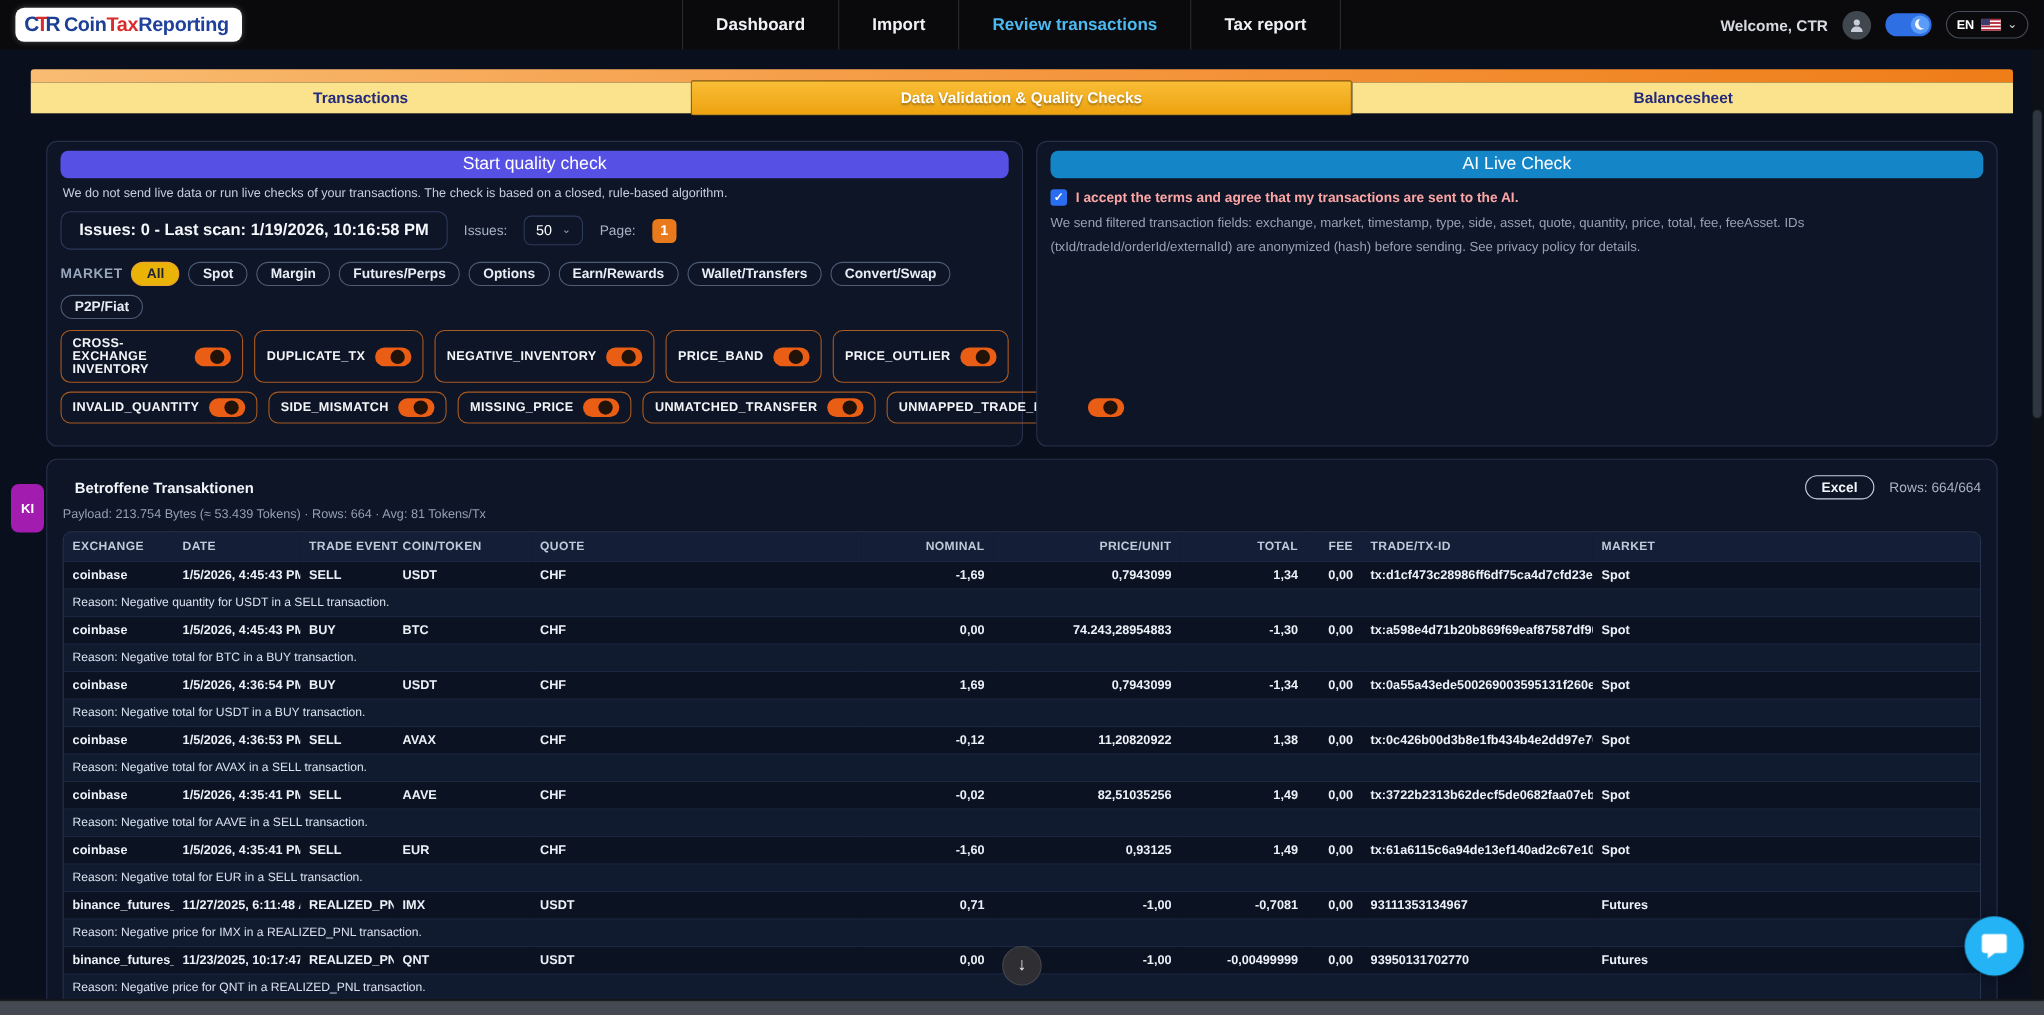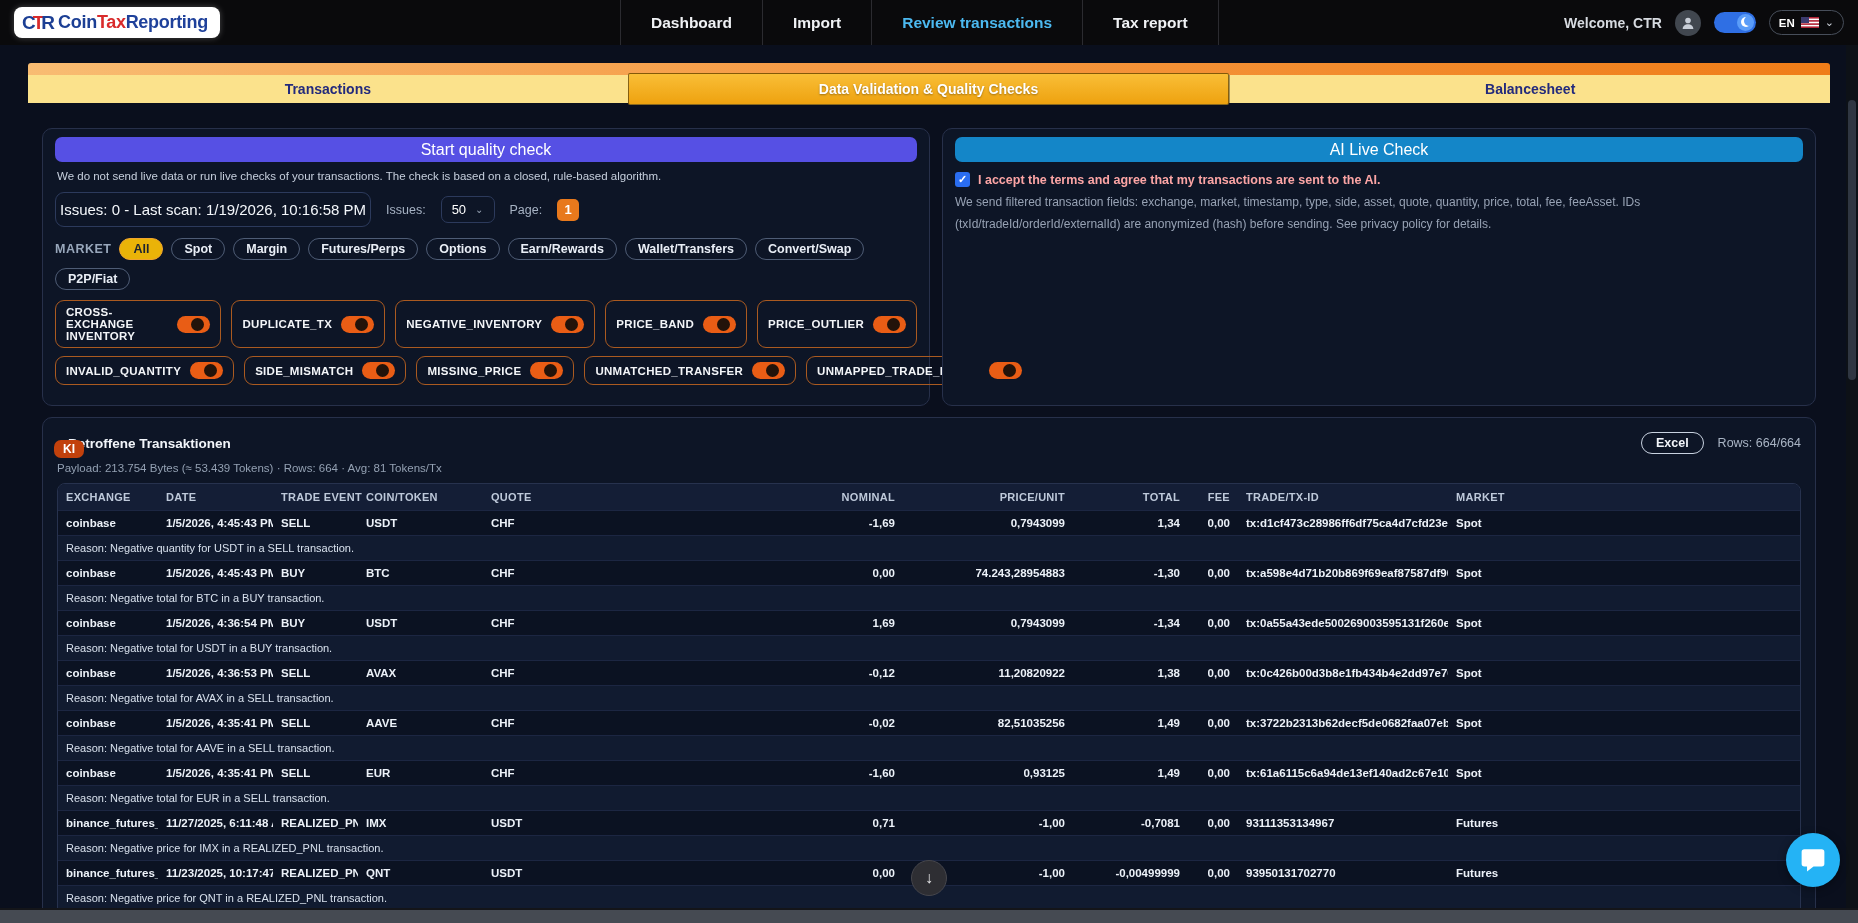--- a/index.html
+++ b/index.html
@@ -55,22 +55,22 @@
 
   .btn-big { width:100%; height:25px; border:none; border-radius:7px; color:#fff;
     font-size:16px; font-weight:500; display:flex; align-items:center; justify-content:center;
     cursor:pointer; font-family:inherit; }
   .btn-purple { background:#5650e4; }
   .btn-blue { background:#1486c8; margin-bottom:4px; }
 
   .note { font-size:11.5px; color:#c6cfdd; margin:8px 2px 10px; }
 
   .issues-row { display:flex; align-items:center; gap:15px; margin-bottom:11px; }
-  .issues-box { border:1px solid #2c3a5c; border-radius:9px; padding:8px 4px;
-    font-size:15px; color:#f4f7fb; font-weight:400; }
+  .issues-box { border:1px solid #2c3a5c; border-radius:9px; padding:8px 16px;
+    font-size:15px; color:#f4f7fb; font-weight:700; }
   .small-label { font-size:12.5px; color:#a7b3c4; }
   .select-box { border:1px solid #2c3a5c; border-radius:7px; padding:5px 10px; display:flex;
     align-items:center; gap:9px; color:#fff; font-size:13px; cursor:pointer; background:#0d1526; }
   .select-chevron { color:#97a3b4; font-size:10px; line-height:1; }
   .page-badge { width:22px; height:22px; border-radius:5px; background:#e8791c; color:#fff;
     font-weight:700; font-size:13px; display:flex; align-items:center; justify-content:center; cursor:pointer; }
 
   .market-row { display:flex; align-items:center; gap:8px; flex-wrap:wrap; margin-bottom:10px; }
   .market-label { font-size:12.5px; font-weight:700; color:#98a7bb; letter-spacing:.5px; }
   .market-chip { border:1px solid #4e5c75; border-radius:999px; padding:3px 12px;
@@ -105,23 +105,23 @@
   .table-wrap { border:1px solid #27324e; border-radius:8px; overflow:hidden; }
   table.tx-table { width:100%; border-collapse:collapse; table-layout:fixed; }
   .tx-table th { background:#141e36; color:#bec9da; font-size:11px; font-weight:700;
     text-align:left; padding:7px 8px; letter-spacing:.3px; white-space:nowrap; }
   .tx-table td { padding:6px 8px; font-size:11.5px; color:#edf2f9; font-weight:600;
     border-top:1px solid #1c2642; background:#0b1222; white-space:nowrap; overflow:hidden; }
   .tx-table tr.reason-row td { background:#111b30; color:#d8e1ed; font-weight:400; font-size:11px; }
   .tx-table .num { text-align:right; }
 
   
-  .ki-badge { position:fixed; left:10px; top:440px; width:30px; height:18px; border-radius:7px;
-    background:#c2410c; color:#fff; font-weight:700; font-size:12px; display:flex;
-    align-items:center; justify-content:center; cursor:pointer; z-index:20;margin-left:44px; }
+  .ki-badge { position:fixed; left:10px; top:440px; width:30px; height:44px; border-radius:7px;
+    background:#a21caf; color:#fff; font-weight:700; font-size:12px; display:flex;
+    align-items:center; justify-content:center; cursor:pointer; z-index:20; }
   .scroll-btn { position:fixed; left:911px; top:860px; width:36px; height:36px; border-radius:50%;
     background:#2e2e33; border:1px solid #46464c; color:#e4e4e6; font-size:16px;
     display:flex; align-items:center; justify-content:center; cursor:pointer; z-index:20; }
   .chat-btn { position:fixed; left:1786px; top:833px; width:54px; height:54px; border-radius:50%;
     background:#24b3f5; display:flex; align-items:center; justify-content:center;
     cursor:pointer; z-index:20; box-shadow:0 2px 8px rgba(0,0,0,.4); }
   .footer-bar { position:fixed; left:0; right:0; bottom:0; height:15px; background:#454a52;
     border-top:2px solid #141519; z-index:15; }
   .vscrollbar { position:fixed; right:0; top:45px; bottom:15px; width:12px; background:#0d1117; z-index:14; }
   .vscroll-thumb { position:absolute; right:2px; top:55px; width:8px; height:280px;

